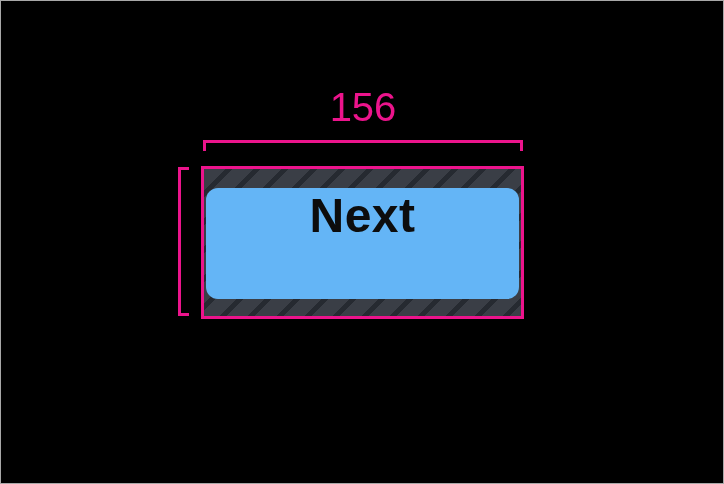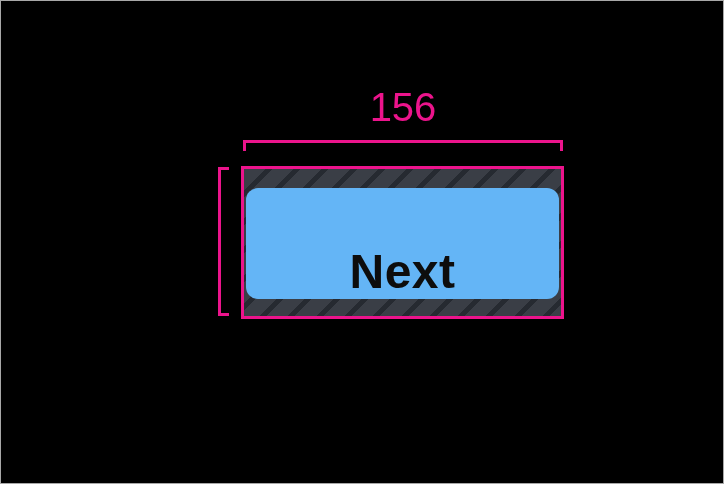--- a/index.html
+++ b/index.html
@@ -14,21 +14,21 @@
   *{margin:0;padding:0;box-sizing:border-box;}
   html,body{background:#1a1a1a;}
   .frame{
     position:relative;
     width:724px;height:484px;
     background:var(--background);
     border:1px solid var(--frame-border);
     overflow:hidden;
     font-family:"Liberation Sans", sans-serif;
   }
-  .stage{position:absolute;inset:0;margin-left:40px;}
+  .stage{position:absolute;inset:0;}
 
   
   .dim-width-label{
     position:absolute;
     left:202px;top:84px;width:320px;
     text-align:center;
     color:var(--accent-pink);
     font-size:40px;line-height:44px;font-weight:400;
   }
   .dim-width-bracket{
@@ -66,21 +66,21 @@
       var(--hatch-base) 15px,
       var(--hatch-stripe) 15px,
       var(--hatch-stripe) 20px
     );
   }
   .next-button{
     position:absolute;
     left:2px;top:19px;width:313px;height:111px;
     background:var(--button-blue);
     border-radius:12px;
-    display:flex;align-items:flex-end;justify-content:center;
+    display:flex;align-items:flex-start;justify-content:center;
     border:none;cursor:pointer;
   }
   .next-button-label{
     color:var(--button-text);
     font-size:48px;
     font-weight:600;
     letter-spacing:0.5px;
   }
 </style>
 </head>

